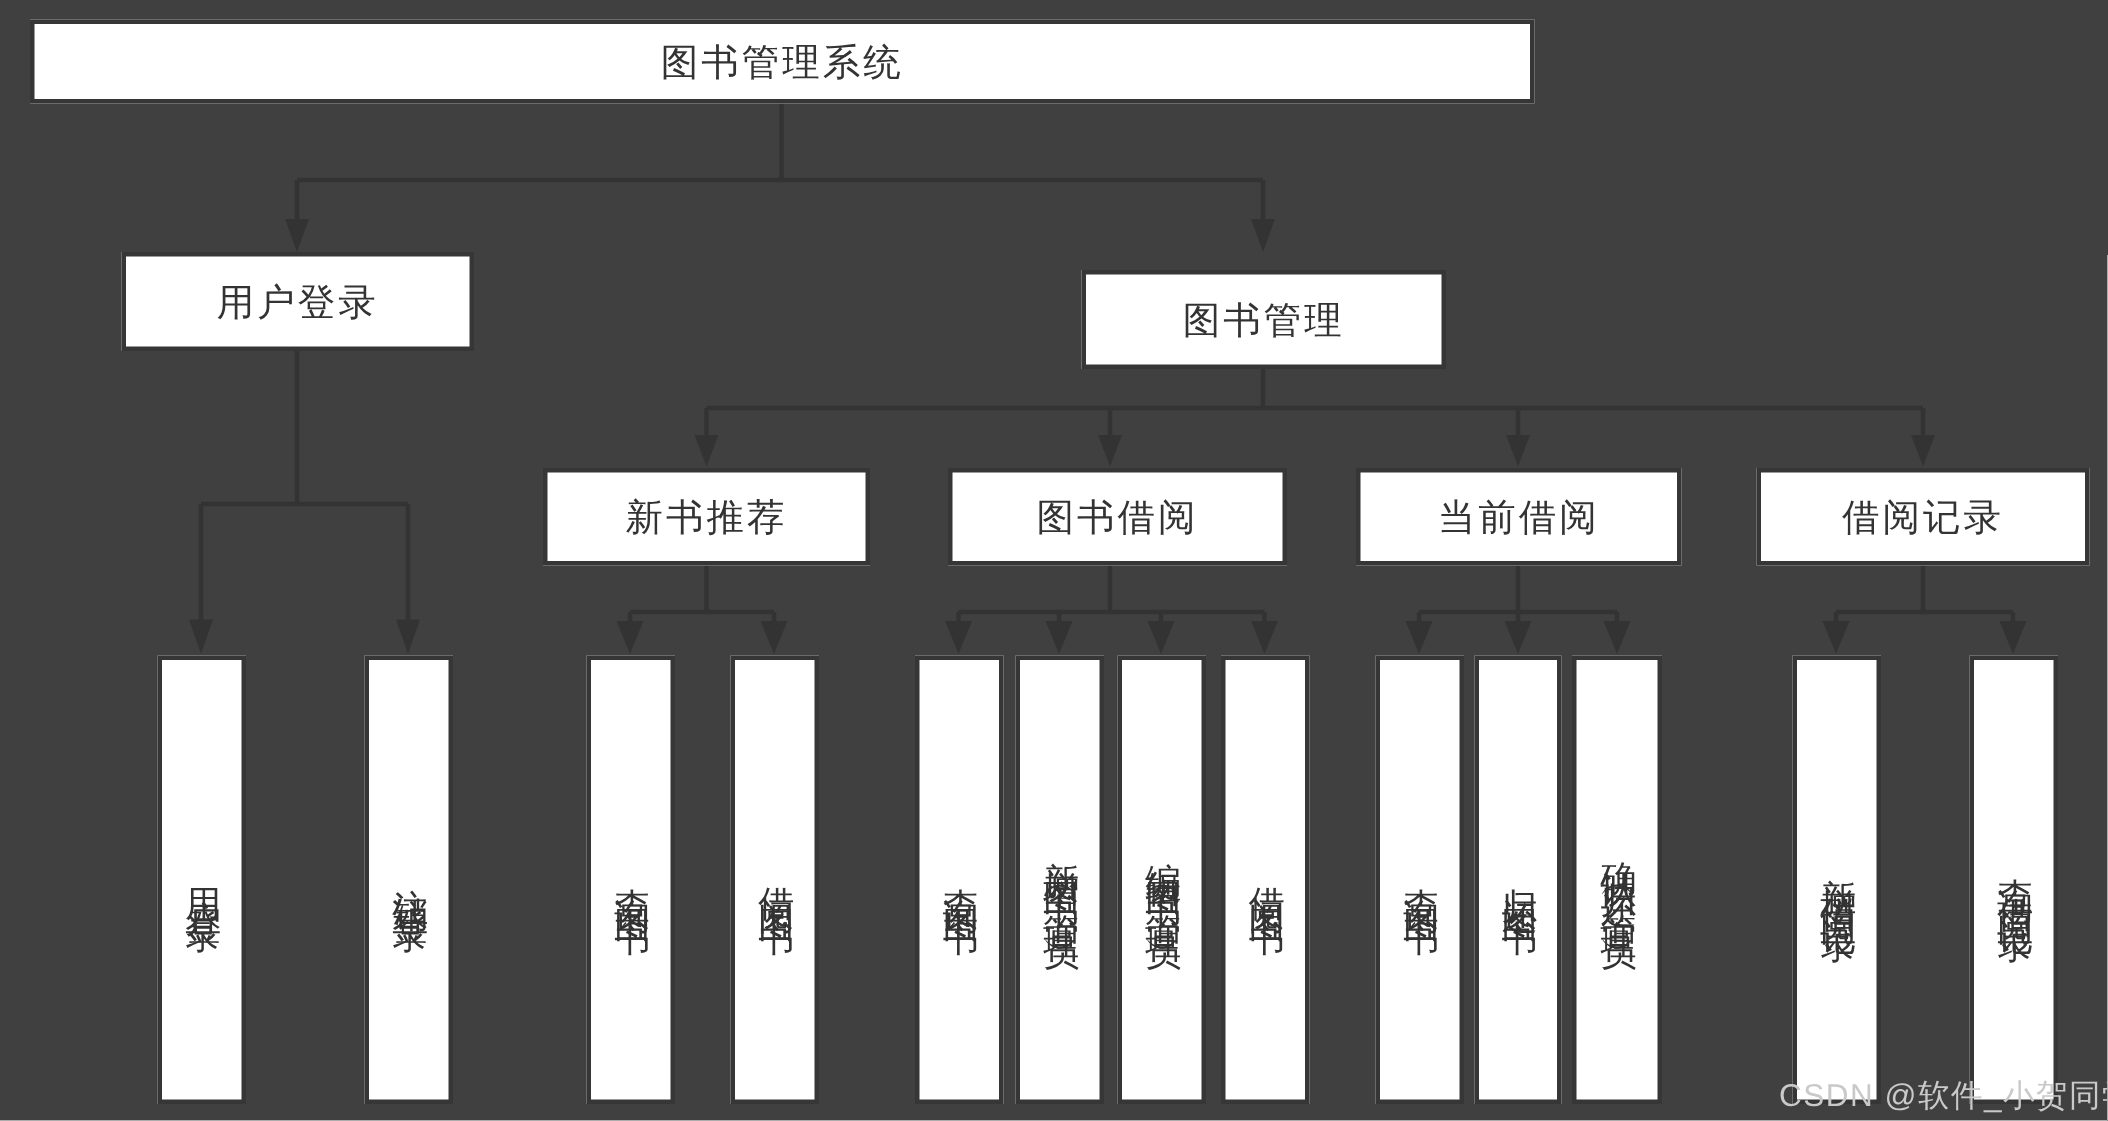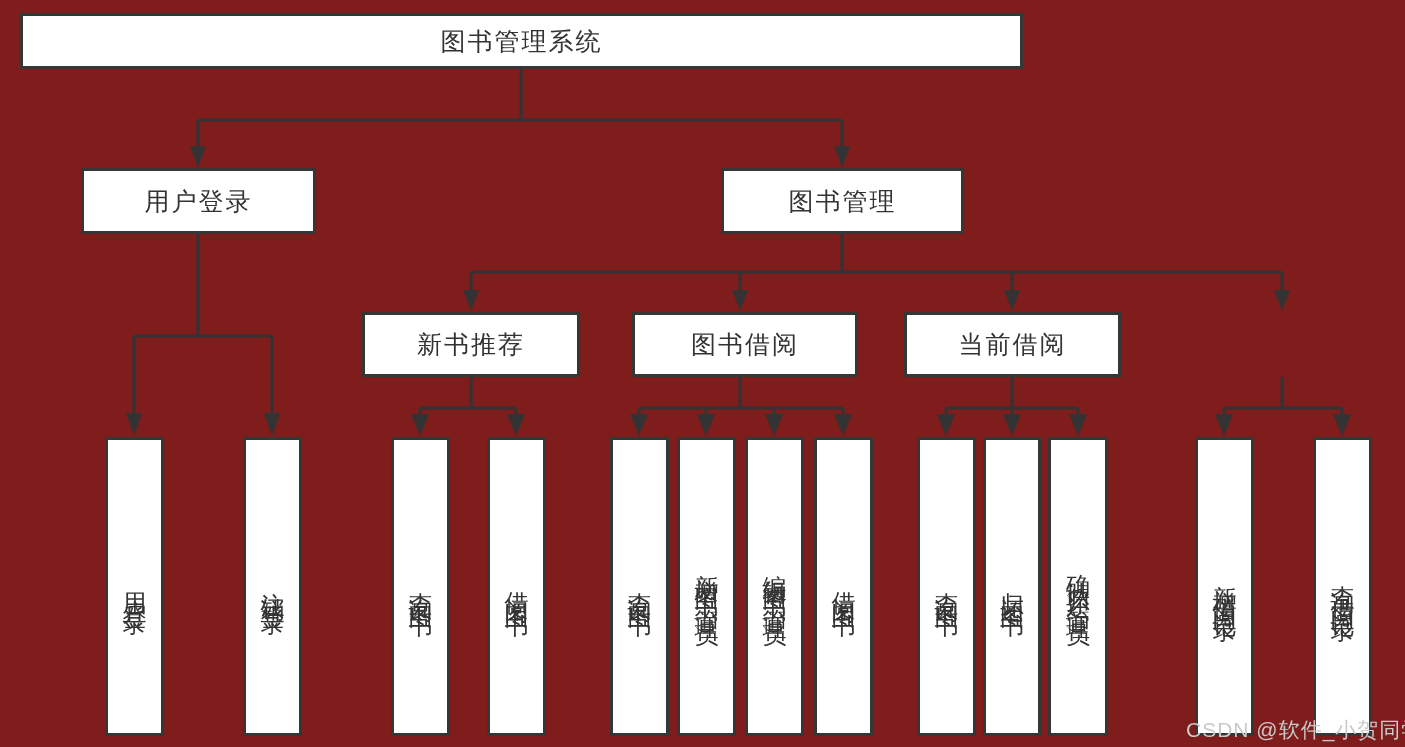--- a/index.html
+++ b/index.html
@@ -1,20 +1,20 @@
 <!DOCTYPE html>
 <html><head>
 <meta charset="utf-8">
 <style>
   html, body { margin: 0; padding: 0; background: #ffffff; }
   .canvas {
     position: relative;
     width: 1405px;
     height: 747px;
-    background: #7f1d1d;
+    background: #404040;
     font-family: "Liberation Sans", sans-serif;
     color: #333333;
     overflow: hidden;
   }
   .wires {
     position: absolute;
     left: 0; top: 0;
     width: 1405px; height: 747px;
     z-index: 0;
   }
@@ -131,33 +131,36 @@
     </g>
   </svg>
 
   <div class="node" style="left:20px; top:13px; width:1003px; height:56px;">
     <span class="hlbl">图书管理系统</span>
   </div>
 
   <div class="node" style="left:81px; top:168px; width:235px; height:66px;">
     <span class="hlbl">用户登录</span>
   </div>
-  <div class="node" style="left:721px; top:168px; width:243px; height:66px;">
+  <div class="node" style="left:721px; top:180px; width:243px; height:66px;">
     <span class="hlbl">图书管理</span>
   </div>
 
   <div class="node" style="left:362px; top:312px; width:218px; height:65px;font-family:Liberation Serif, serif;">
     <span class="hlbl">新书推荐</span>
   </div>
   <div class="node" style="left:632px; top:312px; width:226px; height:65px;">
     <span class="hlbl">图书借阅</span>
   </div>
   <div class="node" style="left:904px; top:312px; width:217px; height:65px;align-items:center;">
     <span class="hlbl">当前借阅</span>
   </div>
+  <div class="node" style="left:1171px; top:312px; width:222px; height:65px;">
+    <span class="hlbl">借阅记录</span>
+  </div>
 
   <div class="node" style="left:105px; top:437px; width:59px; height:299px;">
     <span class="vlbl">用户登录</span>
   </div>
   <div class="node" style="left:243px; top:437px; width:59px; height:299px;">
     <span class="vlbl">注销登录</span>
   </div>
 
   <div class="node" style="left:391px; top:437px; width:59px; height:299px;">
     <span class="vlbl">查询图书</span>

